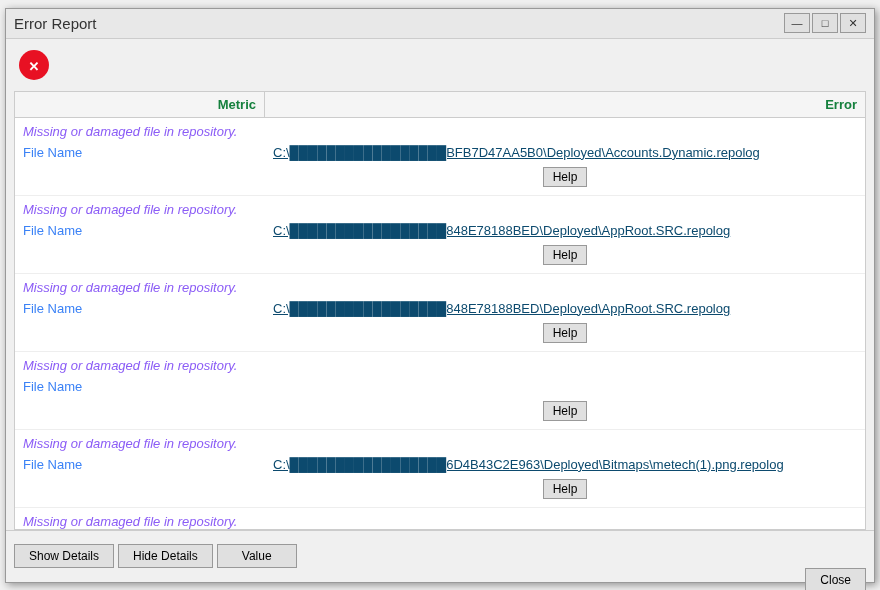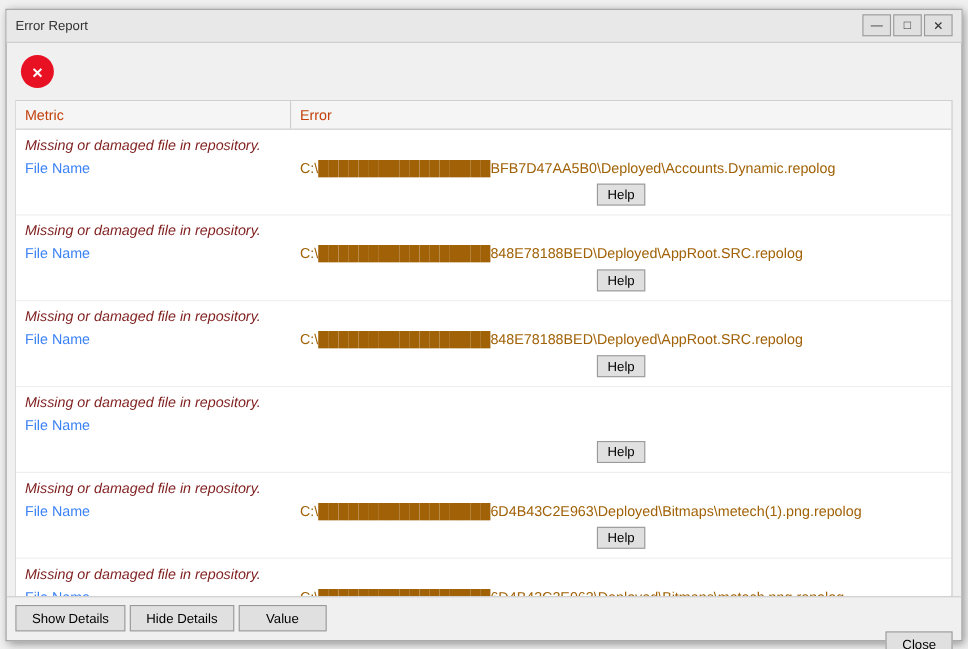--- a/index.html
+++ b/index.html
@@ -35,21 +35,21 @@
       height: 30px;
       display: flex;
       align-items: center;
       padding: 0 8px;
       border-bottom: 1px solid #ccc;
       flex-shrink: 0;
     }
 
     .title-bar-text {
       flex: 1;
-      font-size: 12px;
+      font-size: 15px;
       color: #333;
     }
 
     .title-bar-controls {
       display: flex;
       gap: 2px;
     }
 
     .title-btn {
       width: 26px;
@@ -91,24 +91,24 @@
       grid-template-columns: 250px 1fr;
       background: #f5f5f5;
       border-bottom: 1px solid #ccc;
       position: sticky;
       top: 0;
       z-index: 1;
     }
 
     .table-header-cell {
       padding: 5px 8px;
-      text-align: left;
+      text-align: right;
       border-right: 1px solid #ccc;
-      font-weight: normal;
-      color: #c2410c;
+      font-weight: bold;
+      color: #15803d;
     }
 
     .table-header-cell:last-child {
       border-right: none;
     }
 
     .error-section {
       border-bottom: 1px solid #eee;
     }
 
@@ -117,29 +117,30 @@
       grid-template-columns: 250px 1fr;
       align-items: center;
     }
 
     .error-label {
       padding: 3px 8px;
       color: #3b82f6;
     }
 
     .error-label.fault {
-      color: #7f1d1d;
+      color: #8b5cf6;
       font-style: italic;
       padding-top: 6px;
     }
 
     .error-value {
       padding: 3px 8px;
-      color: #a16207;
+      color: #0c4a6e;
       word-break: break-all;
+      text-decoration: underline;
     }
 
     .help-row {
       display: grid;
       grid-template-columns: 250px 1fr;
     }
 
     .help-cell {
       padding: 4px 8px 8px;
       display: flex;
@@ -148,21 +149,21 @@
 
     .help-button {
       padding: 2px 9px;
       background: #e0e0e0;
       border: 1px solid #999;
       cursor: pointer;
       font-size: 12px;
     }
 
     .footer {
-      height: 40px;
+      height: 52px;
       display: flex;
       align-items: center;
       padding: 0 8px;
       gap: 4px;
       flex-shrink: 0;
       border-top: 1px solid #ccc;
     }
 
     .footer-btn {
       padding: 4px 14px;

